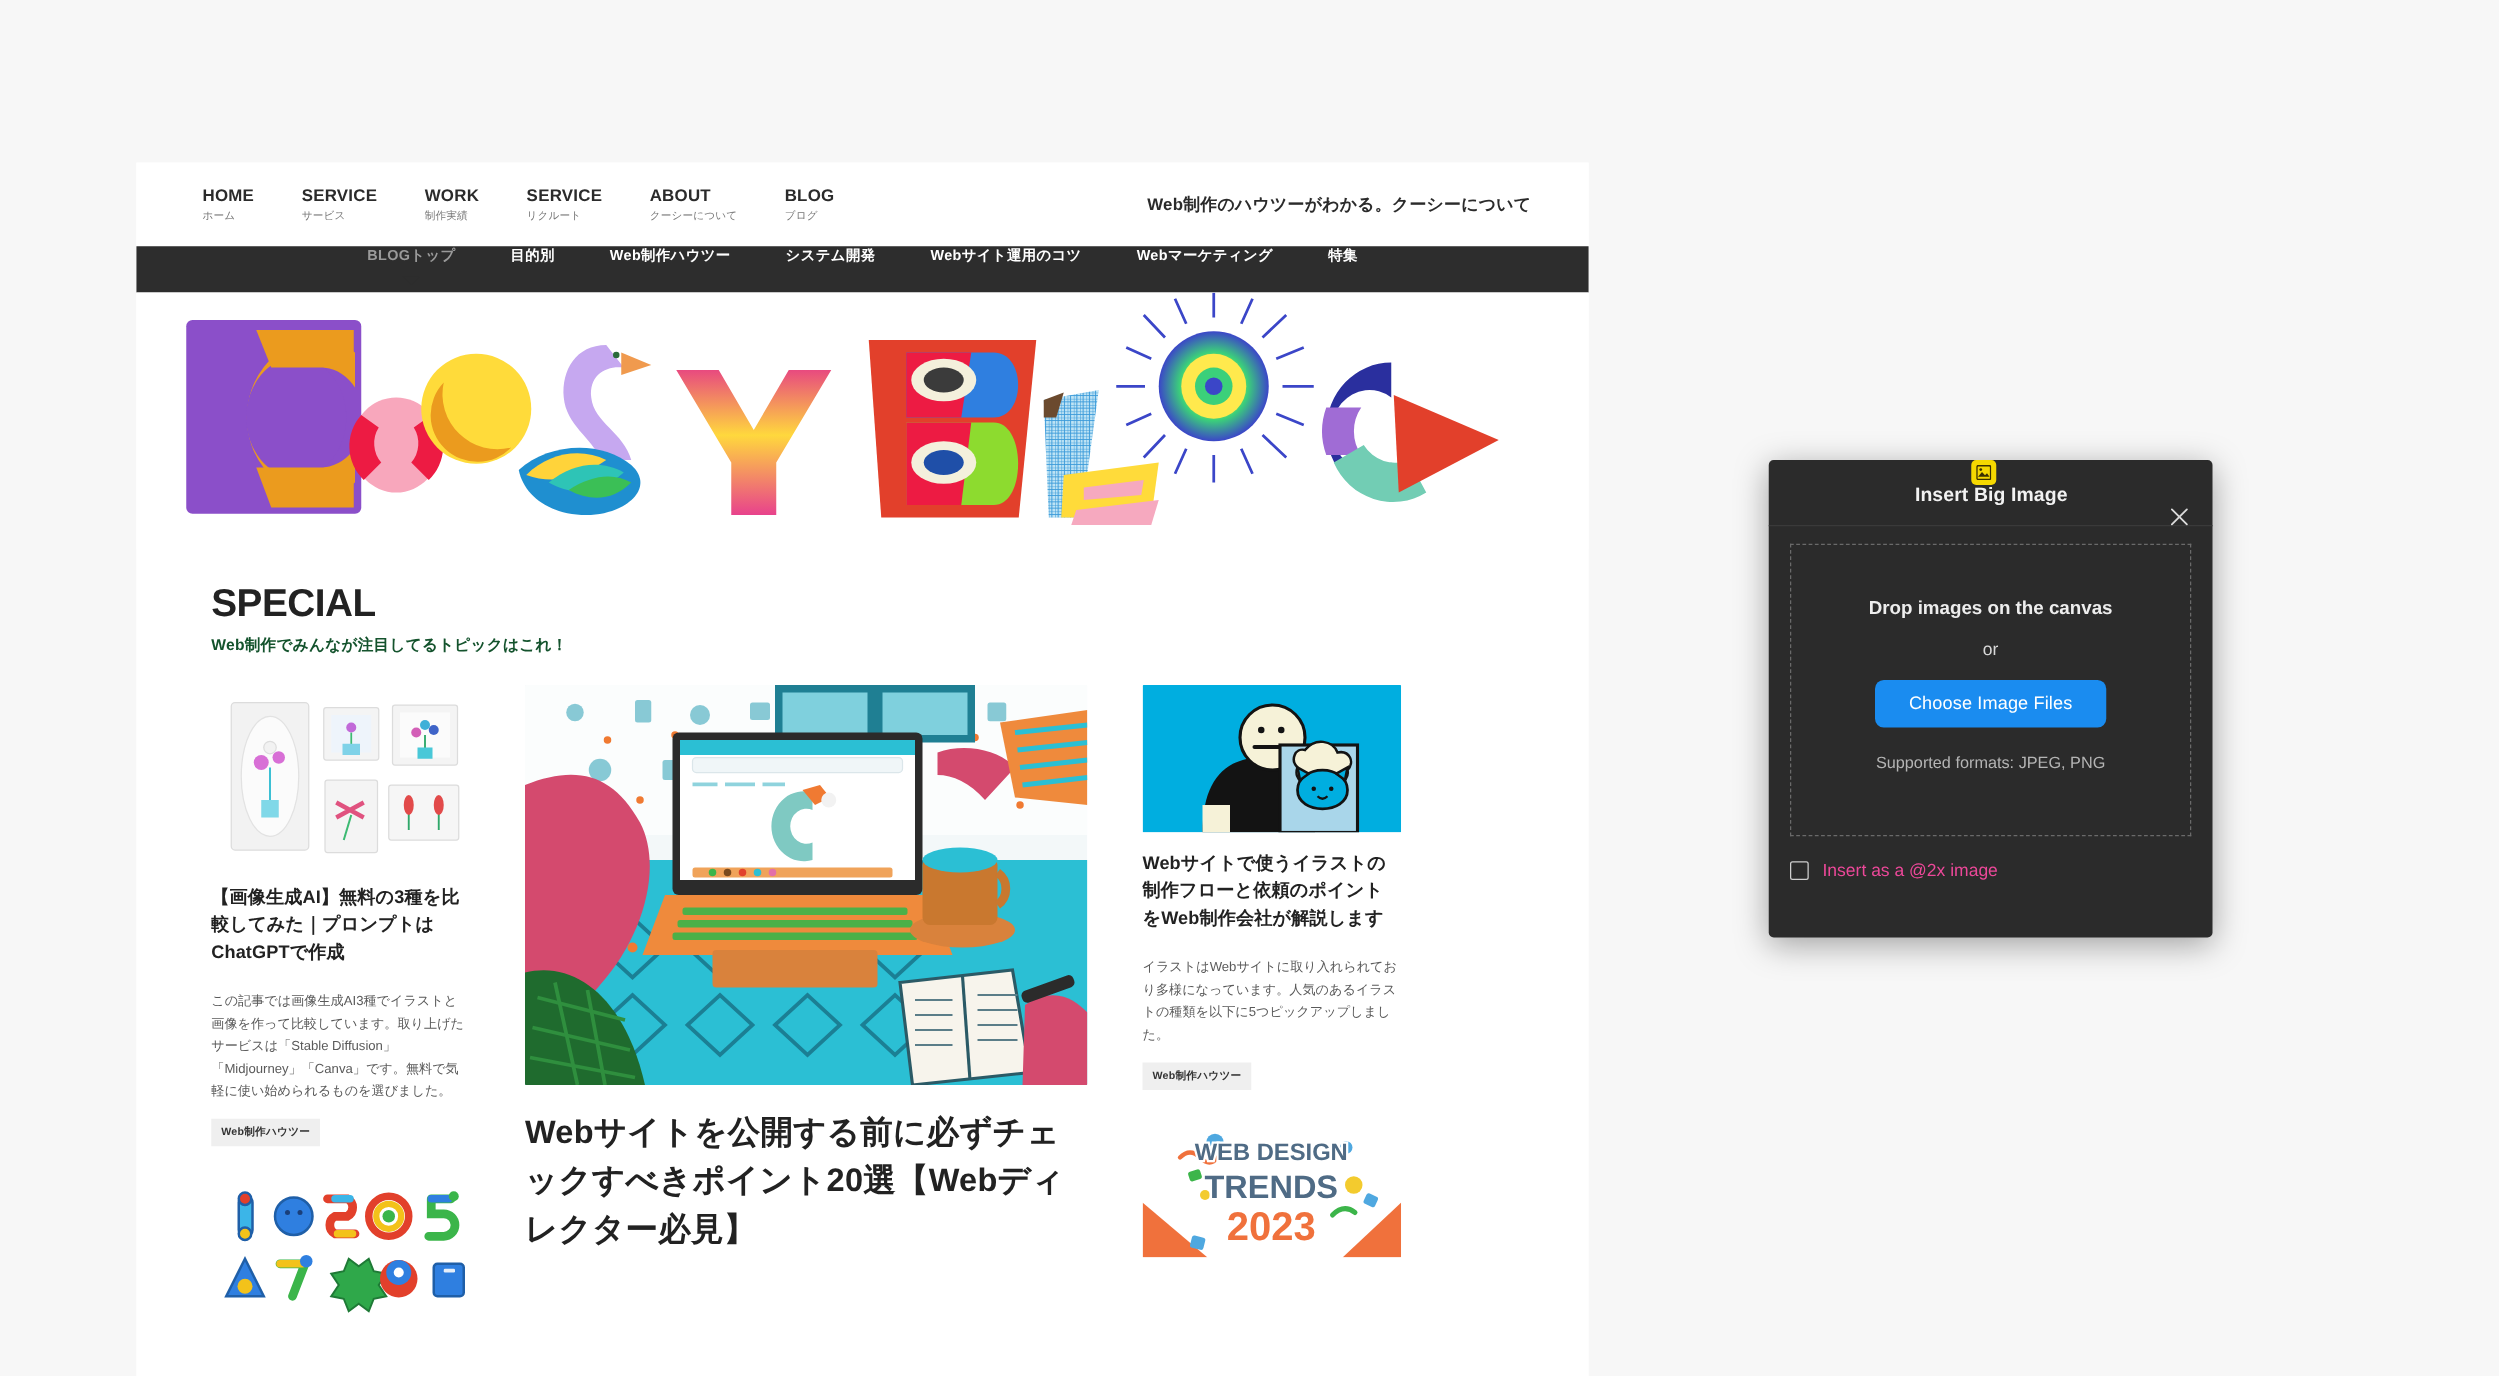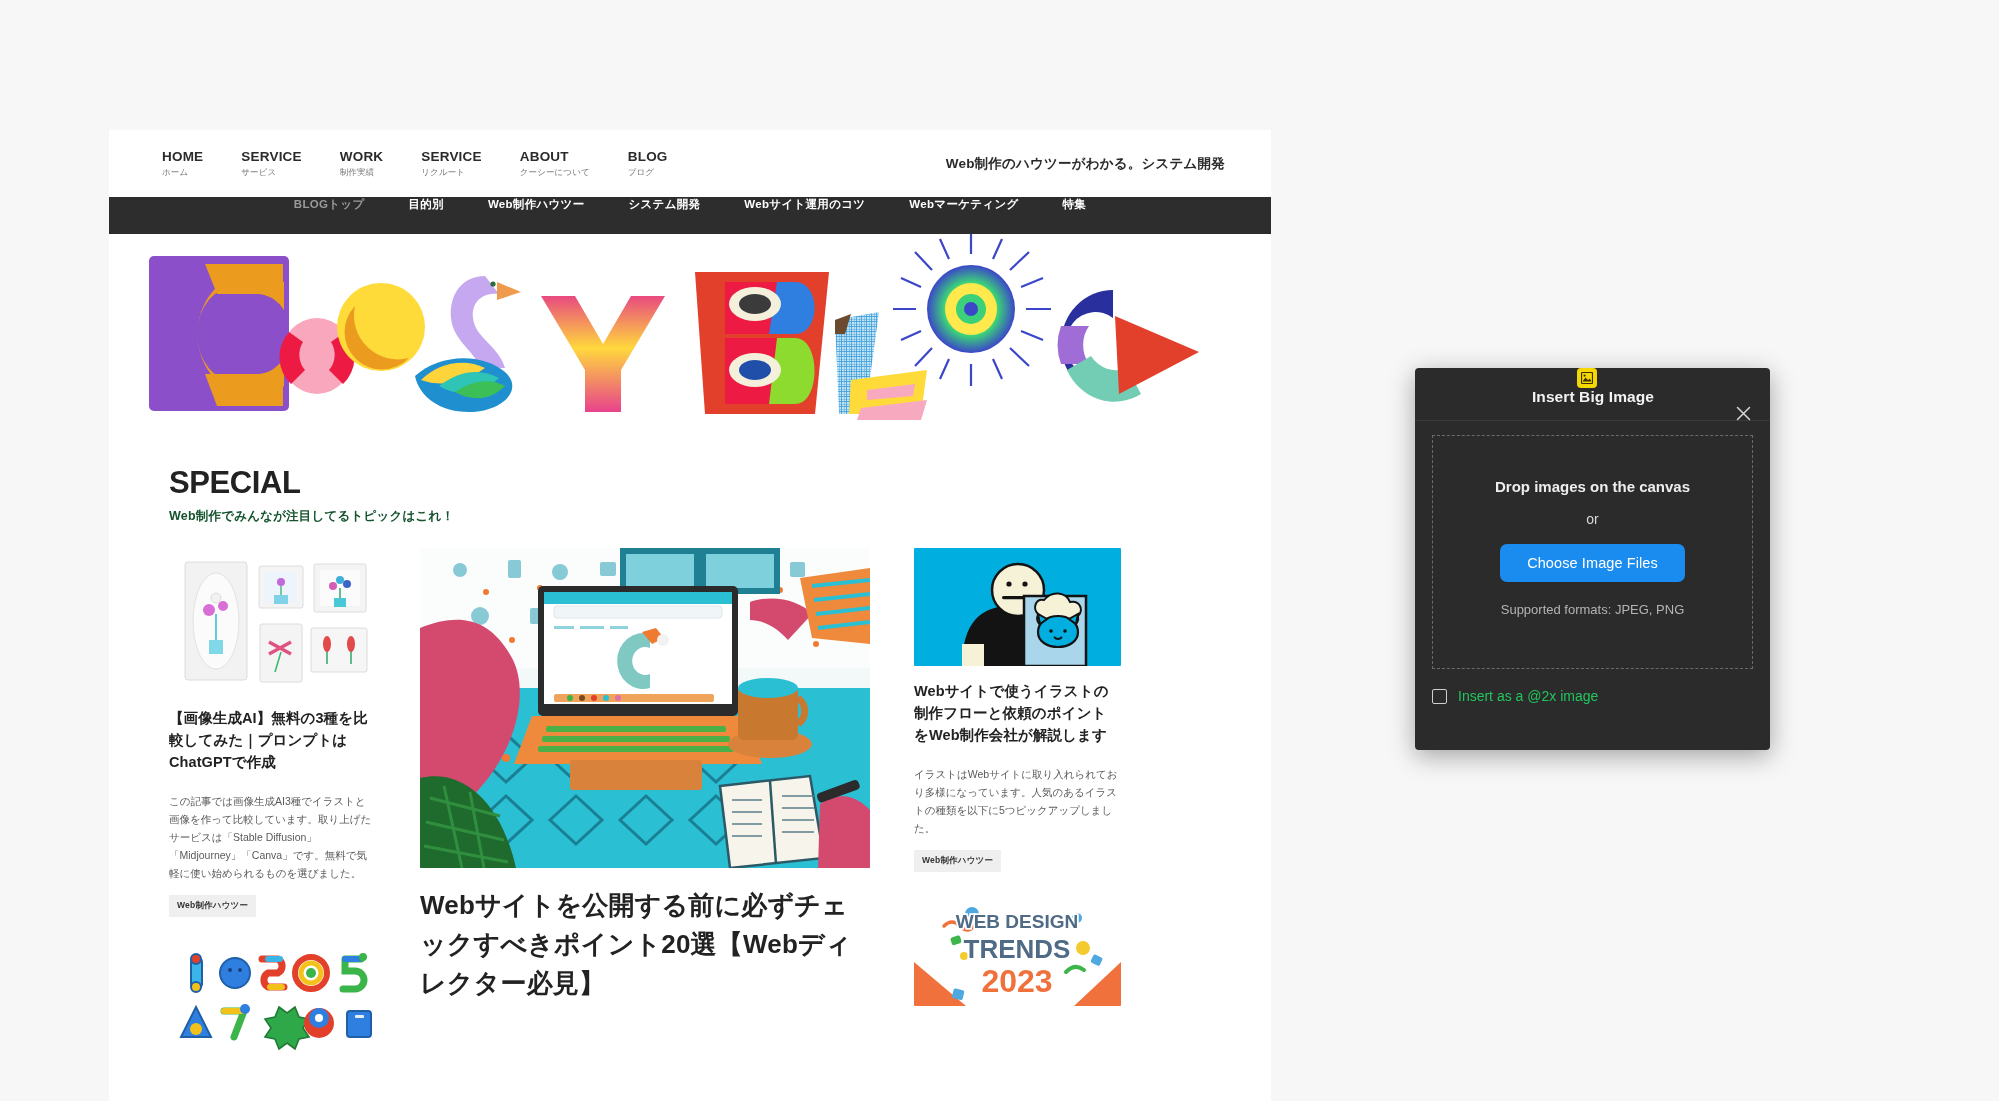--- a/index.html
+++ b/index.html
@@ -217,21 +217,21 @@
   }
   .checkbox {
     width: 15px; height: 15px;
     border: 1.5px solid #cfcfcf;
     border-radius: 2px;
     margin-right: 11px;
     flex: 0 0 auto;
     cursor: pointer;
   }
   .checkbox-label {
-    font-size: 14px; color: #22c55e;
+    font-size: 14px; color: #ec4899;
   }
 </style>
 </head>
 <body>
 
 <div class="root">
 
   <div class="site">
 
     <div class="site-header">
@@ -254,21 +254,21 @@
         </a>
         <a class="gnav-item" href="#">
           <span class="gnav-en">ABOUT</span>
           <span class="gnav-jp">クーシーについて</span>
         </a>
         <a class="gnav-item" href="#">
           <span class="gnav-en">BLOG</span>
           <span class="gnav-jp">ブログ</span>
         </a>
       </div>
-      <div class="site-tagline">Web制作のハウツーがわかる。システム開発</div>
+      <div class="site-tagline">Web制作のハウツーがわかる。クーシーについて</div>
     </div>
 
     <div class="subnav">
       <a class="subnav-item active" href="#">BLOGトップ</a>
       <a class="subnav-item" href="#">目的別</a>
       <a class="subnav-item" href="#">Web制作ハウツー</a>
       <a class="subnav-item" href="#">システム開発</a>
       <a class="subnav-item" href="#">Webサイト運用のコツ</a>
       <a class="subnav-item" href="#">Webマーケティング</a>
       <a class="subnav-item" href="#">特集</a>

